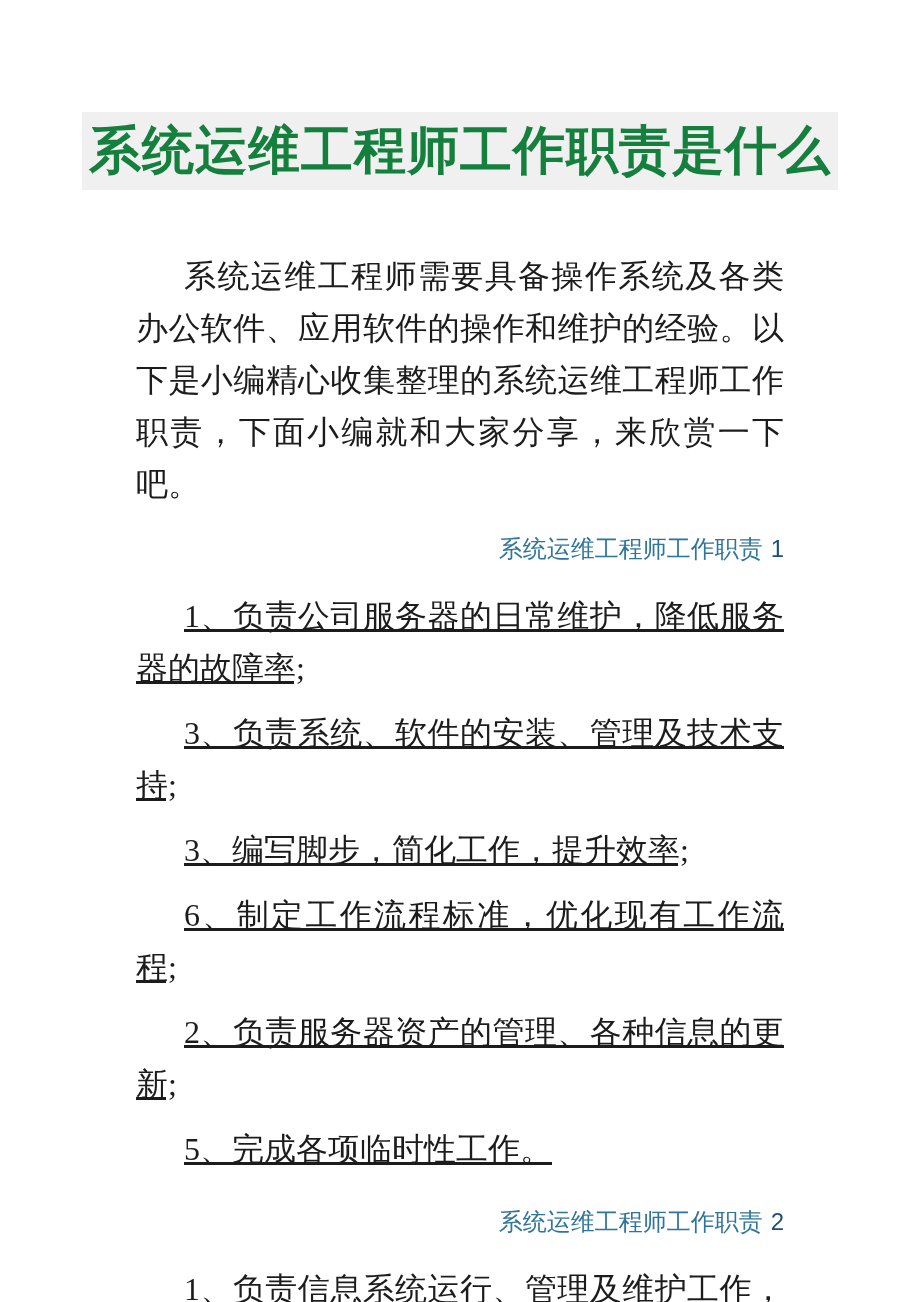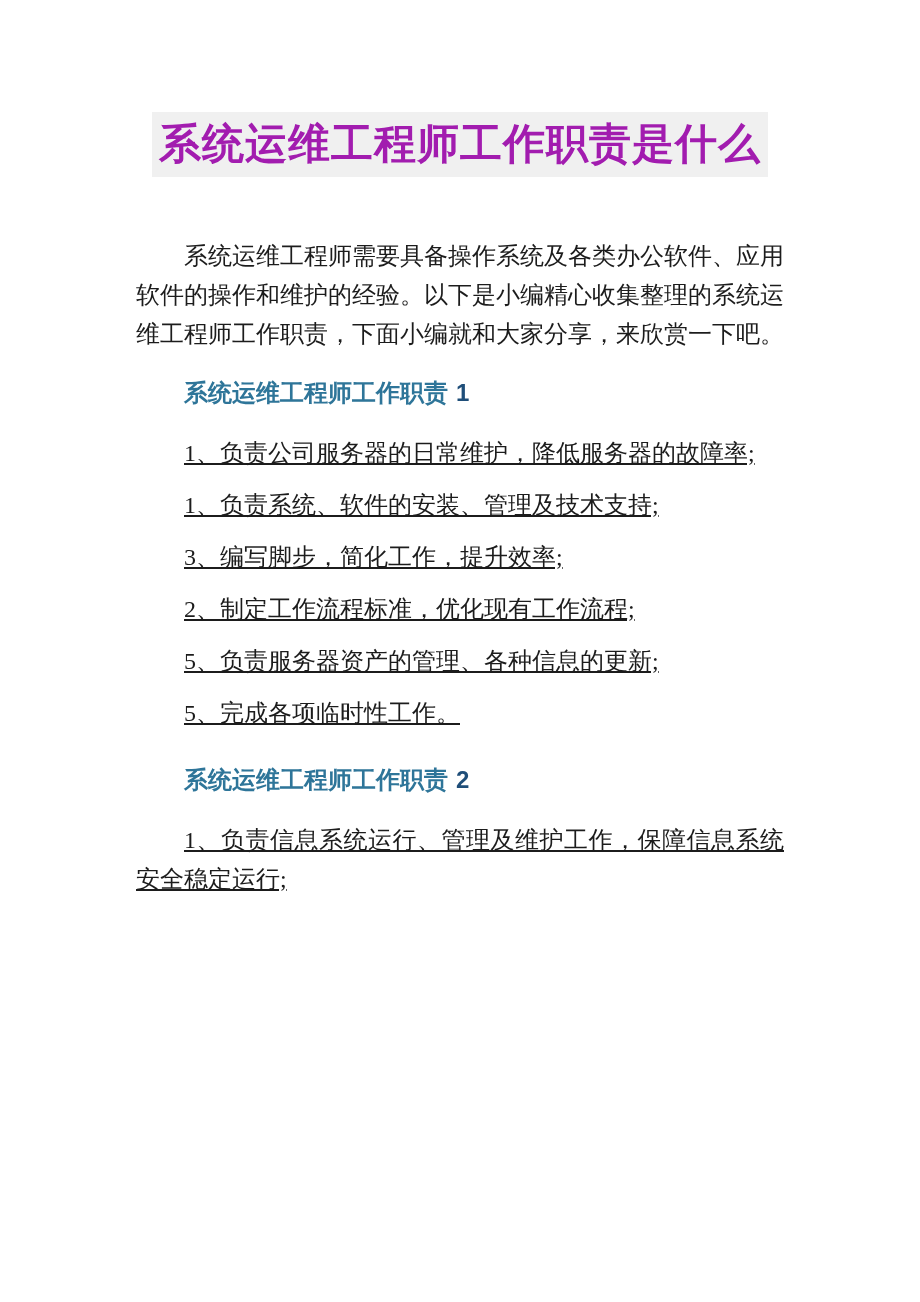--- a/index.html
+++ b/index.html
@@ -21,50 +21,51 @@
     width: 648px;
   }
   
   .title-wrap {
     padding-top: 112px;
     text-align: center;
   }
   .doc-title {
     display: inline-block;
     background: #f0f0f0;
-    color: #a21caf;
+    color: #15803d;
     font-family: "Liberation Sans", "DejaVu Sans", sans-serif;
     font-weight: bold;
-    font-size: 42px;
+    font-size: 52px;
     line-height: 1.3;
     padding: 5px 7px;
     letter-spacing: 1px;
   }
   
   .para {
-    font-size: 24px;
-    line-height: 39px;
+    font-size: 32px;
+    line-height: 52px;
     text-align: justify;
     text-justify: inter-ideograph;
     text-indent: 48px;
     margin: 0 0 13px 0;
   }
   .intro {
     margin-top: 60px;
     margin-bottom: 0;
   }
   
   .sec-heading {
     font-family: "Liberation Sans", "DejaVu Sans", sans-serif;
-    font-weight: bold;
+    font-weight: normal;
     font-size: 24px;
     line-height: 34px;
     color: #2e7599;
     margin: 22px 0 24px 0;
     text-indent: 48px;
+    text-align: right;
   }
   .sec-heading .heading-num {
     color: #1f4e79;
     padding-left: 8px;
   }
   .sec-heading.second {
     margin-top: 30px;
   }
   .items .para {
     margin-bottom: 13px;
@@ -81,24 +82,24 @@
   </div>
 
   <div class="content">
 
     <p class="para intro">系统运维工程师需要具备操作系统及各类办公软件、应用软件的操作和维护的经验。以下是小编精心收集整理的系统运维工程师工作职责，下面小编就和大家分享，来欣赏一下吧。</p>
 
     <h2 class="sec-heading"><span>系统运维工程师工作职责</span><span class="heading-num">1</span></h2>
 
     <div class="items">
       <p class="para">1、负责公司服务器的日常维护，降低服务器的故障率;</p>
-      <p class="para">1、负责系统、软件的安装、管理及技术支持;</p>
+      <p class="para">3、负责系统、软件的安装、管理及技术支持;</p>
       <p class="para">3、编写脚步，简化工作，提升效率;</p>
-      <p class="para">2、制定工作流程标准，优化现有工作流程;</p>
-      <p class="para">5、负责服务器资产的管理、各种信息的更新;</p>
+      <p class="para">6、制定工作流程标准，优化现有工作流程;</p>
+      <p class="para">2、负责服务器资产的管理、各种信息的更新;</p>
       <p class="para">5、完成各项临时性工作。</p>
     </div>
 
     <h2 class="sec-heading second"><span>系统运维工程师工作职责</span><span class="heading-num">2</span></h2>
 
     <div class="items">
       <p class="para">1、负责信息系统运行、管理及维护工作，保障信息系统安全稳定运行;</p>
     </div>
 
   </div>

